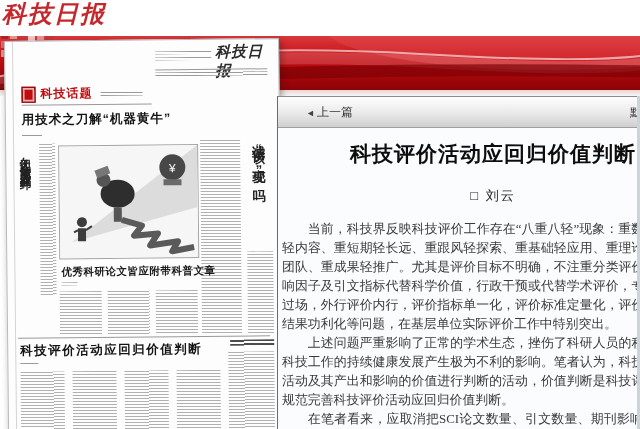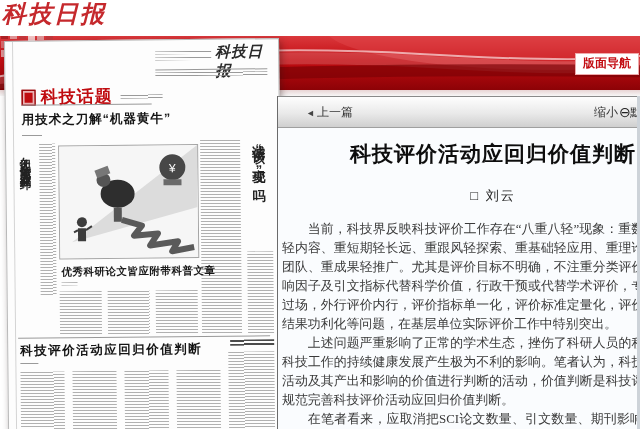--- a/index.html
+++ b/index.html
@@ -27,21 +27,21 @@
   .txt{background:repeating-linear-gradient(to bottom,#a3a3a3 0 1px,transparent 1px 3px);opacity:.85;}
   .txt-dark{background:repeating-linear-gradient(to bottom,#4b4b4b 0 2px,transparent 2px 4px);}
   .bar{position:absolute;background:repeating-linear-gradient(to bottom,#9a9a9a 0 1px,transparent 1px 3px);}
   .np-abs{position:absolute;}
   .np-masthead{font-family:"Liberation Serif",serif;font-style:italic;font-weight:bold;
                font-size:15px;color:#2a2a2a;letter-spacing:1px;}
   .np-rule{position:absolute;background:#999;}
   .np-section-row{position:absolute;left:16px;top:44px;display:flex;align-items:center;}
   .np-sec-icon{width:12px;height:14px;background:#c00c10;border:1px solid #8c0a0d;
                box-shadow:inset 0 0 0 2px #e9b3b4;margin-right:5px;}
-  .np-section{color:#c00c10;font-weight:bold;font-size:17px;letter-spacing:1px;}
+  .np-section{color:#c00c10;font-weight:bold;font-size:12px;letter-spacing:1px;}
   .np-h1{position:absolute;left:16px;top:70px;font-weight:bold;font-size:12.5px;color:#141414;
          letter-spacing:1px;white-space:nowrap;}
   .np-vert{writing-mode:vertical-rl;text-orientation:upright;font-weight:bold;color:#222;
            letter-spacing:2px;line-height:1;}
   .cartoon{position:absolute;left:52px;top:104px;width:138px;height:112px;border:1px solid #a5a5a5;
            background:#fbfbfb;overflow:hidden;}
   .np-caption{position:absolute;left:54px;top:224px;font-weight:bold;font-size:10.5px;color:#191919;
               white-space:nowrap;letter-spacing:.5px;}
   .np-h2{position:absolute;left:12px;top:301px;font-weight:bold;font-size:12.5px;color:#141414;
          letter-spacing:1.5px;white-space:nowrap;}
@@ -101,21 +101,20 @@
     <div class="sq" style="left:28px;top:5px;background:#f0c3c4;"></div>
     <div class="sq" style="left:1px;top:11px;background:#d86a6d;"></div>
     <div class="sq" style="left:10px;top:11px;background:#f0c3c4;"></div>
     <div class="sq" style="left:19px;top:11px;background:#ad2226;"></div>
     <div class="sq" style="left:37px;top:3px;background:#e09496;"></div>
     <div class="sq" style="left:46px;top:6px;background:#c4383c;"></div>
     <div class="sq" style="left:1px;top:20px;background:#e09496;"></div>
     <div class="sq" style="left:10px;top:20px;background:#c4383c;"></div>
   </div>
 
-  <div class="navbtn">版面导航</div>
 
   <div class="newspaper">
 
     <div class="bar" style="left:150px;top:11px;width:56px;height:3px;"></div>
     <div class="bar" style="left:150px;top:17px;width:56px;height:3px;"></div>
     <div class="np-abs np-masthead" style="left:210px;top:3px;">科技日报</div>
     <div class="np-rule" style="left:150px;top:29px;width:112px;height:1px;"></div>
     <div class="bar" style="left:150px;top:32px;width:112px;height:4px;"></div>
 
     <div class="np-section-row">
@@ -168,21 +167,20 @@
     <div class="np-abs txt" style="left:12px;top:330px;width:44px;height:88px;"></div>
     <div class="np-abs txt" style="left:64px;top:330px;width:44px;height:88px;"></div>
     <div class="np-abs txt" style="left:116px;top:330px;width:44px;height:88px;"></div>
     <div class="np-abs txt" style="left:168px;top:330px;width:44px;height:88px;"></div>
     <div class="np-abs txt" style="left:220px;top:312px;width:46px;height:106px;"></div>
   </div>
 
   <div class="panel">
     <div class="toolbar">
       <div class="tb tb-prev"><span class="arr">◄</span><span>上一篇</span></div>
-      <div class="tb tb-zoom" style="left:316px;"><span>缩小</span><span class="gly">⊖</span></div>
       <div class="tb tb-zoom" style="left:352px;"><span>默认</span></div>
     </div>
 
     <div class="content">
       <div class="a-title">科技评价活动应回归价值判断</div>
       <div class="a-author">□ 刘云</div>
       <div class="a-body">
         <p>当前，科技界反映科技评价工作存在“八重八轻”现象：重数量轻质量、重形式轻内容、重短期轻长远、重跟风轻探索、重基础轻应用、重理论轻技术、重个人轻团队、重成果轻推广。尤其是评价目标不明确，不注重分类评价，用论文数量、影响因子及引文指标代替科学价值，行政干预或代替学术评价，专家评价重形式、走过场，外行评价内行，评价指标单一化，评价标准定量化，评价方法简单化，评价结果功利化等问题，在基层单位实际评价工作中特别突出。</p>
         <p>上述问题严重影响了正常的学术生态，挫伤了科研人员的积极性和创造性，对科技工作的持续健康发展产生极为不利的影响。笔者认为，科技评价是对科学技术活动及其产出和影响的价值进行判断的活动，价值判断是科技评价的本质。因此，规范完善科技评价活动应回归价值判断。</p>
         <p>在笔者看来，应取消把SCI论文数量、引文数量、期刊影响因子作为评价个人和项目水平或质量的标准，并与奖酬脱钩。对科研人员和项目成果学术价值的评价</p>

